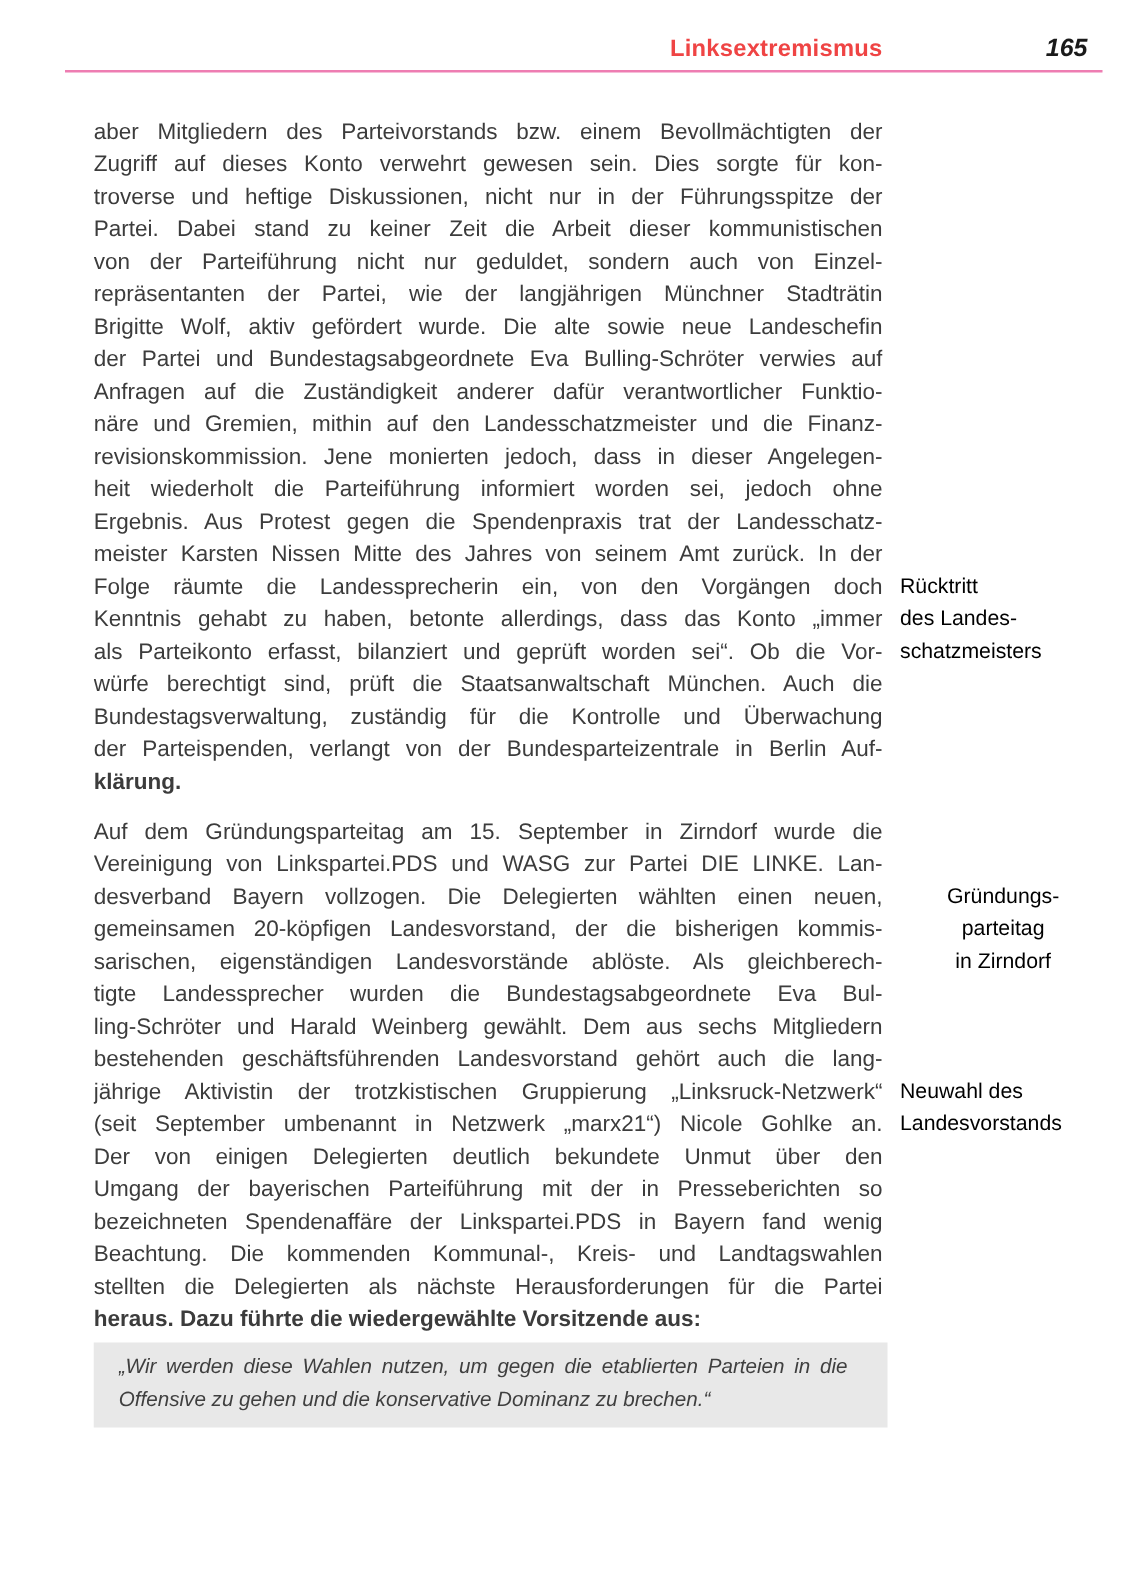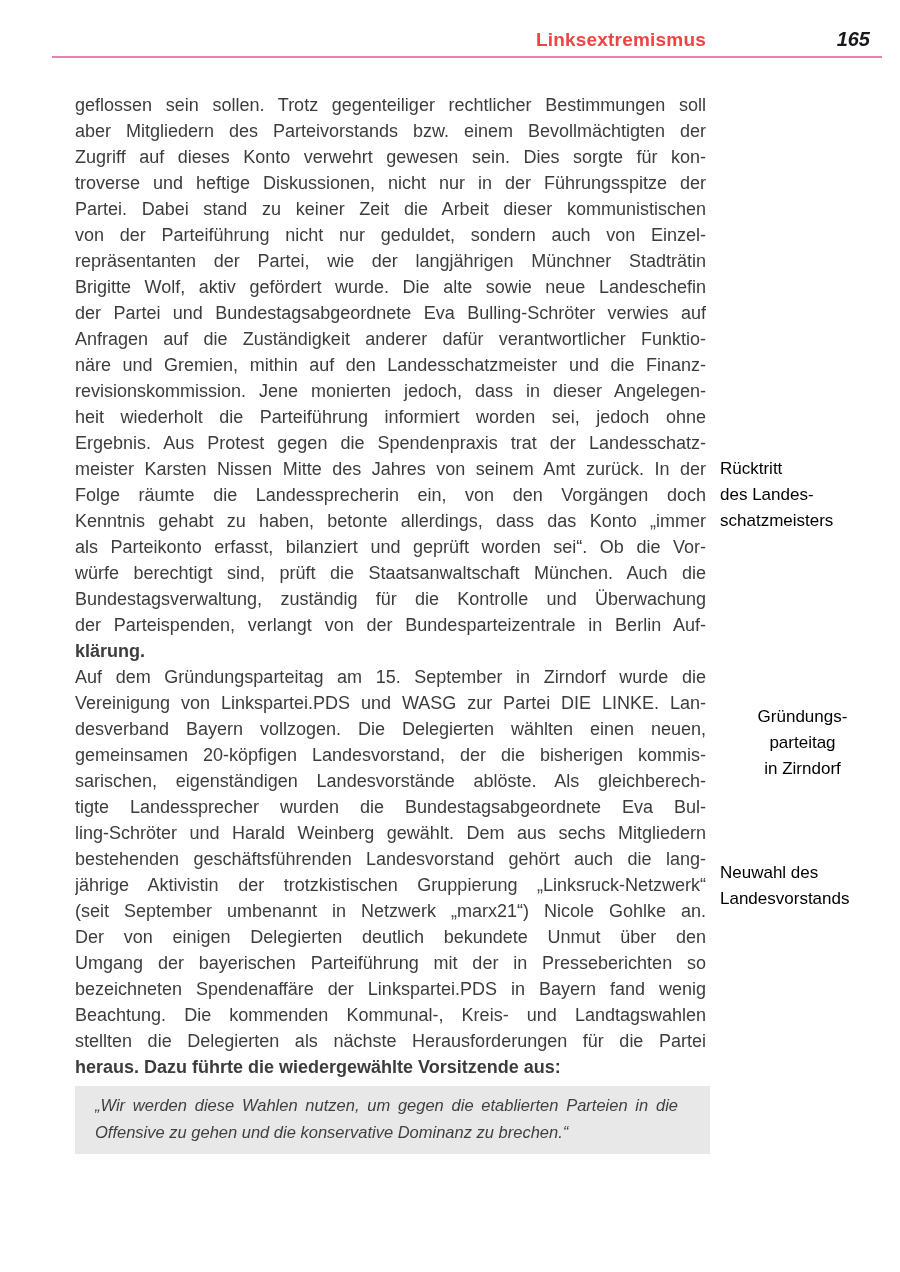--- a/index.html
+++ b/index.html
@@ -35,21 +35,21 @@
     font-size: 18px; line-height: 26px; color: #3c3c3c;
   }
   .para .line {
     text-align: justify;
     text-align-last: justify;
     height: 26px; overflow: hidden;
     white-space: nowrap; 
   }
   .para .line { white-space: normal; }
   .para .line.last { text-align-last: left; font-weight: bold; }
-  .para2 { }
+  .para2 { margin-top: 14px; }
 
   
   .quote {
     margin-top: 6px;
     width: 635px;
     background: #e8e8e8;
     padding: 6px 32px 8px 20px;
     font-style: italic;
     font-size: 16.5px; line-height: 27px; color: #3f3f3f;
   }
@@ -80,21 +80,20 @@
 <div class="page">
 
   <div class="header-title">Linksextremismus</div>
 
   <div class="header-pagenum">165</div>
 
   <div class="header-rule"></div>
 
   <main class="body-column">
     <div class="para">
-        <div class="line">geflossen sein sollen. Trotz gegenteiliger rechtlicher Bestimmungen soll</div>
         <div class="line">aber Mitgliedern des Parteivorstands bzw. einem Bevollmächtigten der</div>
         <div class="line">Zugriff auf dieses Konto verwehrt gewesen sein. Dies sorgte für kon-</div>
         <div class="line">troverse und heftige Diskussionen, nicht nur in der Führungsspitze der</div>
         <div class="line">Partei. Dabei stand zu keiner Zeit die Arbeit dieser kommunistischen</div>
         <div class="line">von der Parteiführung nicht nur geduldet, sondern auch von Einzel-</div>
         <div class="line">repräsentanten der Partei, wie der langjährigen Münchner Stadträtin</div>
         <div class="line">Brigitte Wolf, aktiv gefördert wurde. Die alte sowie neue Landeschefin</div>
         <div class="line">der Partei und Bundestagsabgeordnete Eva Bulling-Schröter verwies auf</div>
         <div class="line">Anfragen auf die Zuständigkeit anderer dafür verantwortlicher Funktio-</div>
         <div class="line">näre und Gremien, mithin auf den Landesschatzmeister und die Finanz-</div>

